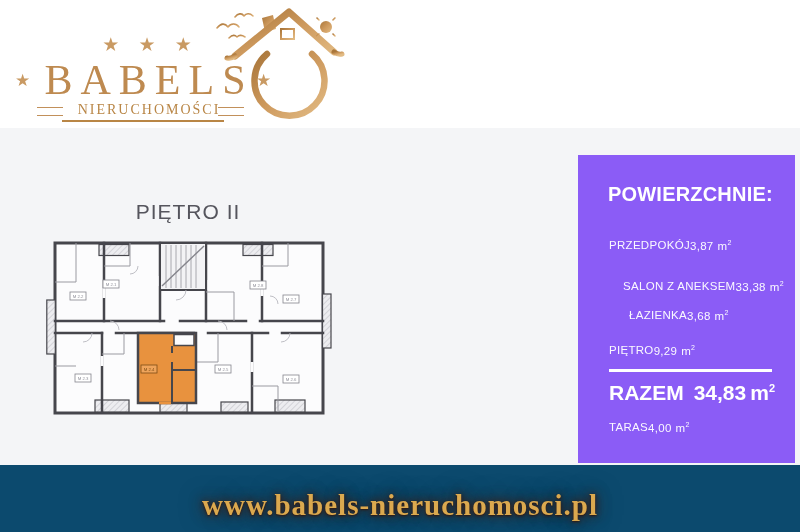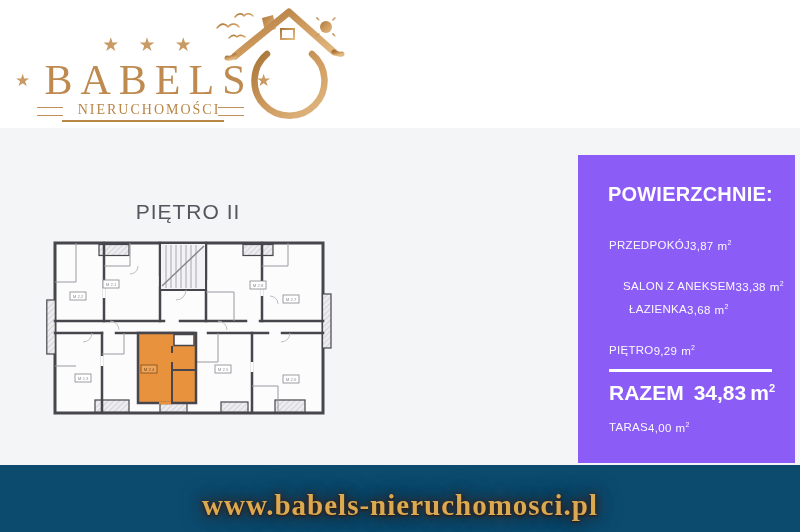--- a/index.html
+++ b/index.html
@@ -41,21 +41,21 @@
     position:absolute; left:88px; top:72px; width:200px; text-align:center;
     font-size:21px; color:#55555D; letter-spacing:1px; font-weight:400;
   }
   .plan { position:absolute; left:46px; top:108px; width:286px; height:186px; }
 
   
   .panel { position:absolute; left:578px; top:27px; width:217px; height:308px; background:#8b5cf6; color:#ffffff; }
   .p-heading { position:absolute; left:30px; top:28px; font-size:20px; font-weight:700; letter-spacing:0.2px; }
   .p-row { position:absolute; left:31px; width:163px; display:flex; 
            font-size:11.5px; font-weight:400; letter-spacing:0.3px; color:rgba(255,255,255,0.96); }
-  .r0 { top:84px; } .r1 { top:125px;margin-left:14px; } .r2 { top:148px;padding-left:20px; } .r3 { top:189px; }
+  .r0 { top:84px; } .r1 { top:125px;margin-left:14px; } .r2 { top:154px;padding-left:20px; } .r3 { top:189px; }
   .p-divider { position:absolute; left:31px; top:214px; width:163px; height:2.5px; background:#ffffff; }
   .p-total { position:absolute; left:31px; top:226px; width:166px; display:flex; justify-content:space-between;
              font-size:21px; font-weight:700; }
   .p-extra { top:266px; }
   .p-value .u { margin-left:4px; }
   .p-row sup { font-size:7px; }
   .p-total sup { font-size:11px; }
 
   
   .footer { position:absolute; left:0; top:465px; width:800px; height:67px; background:#0c4a6e; }

